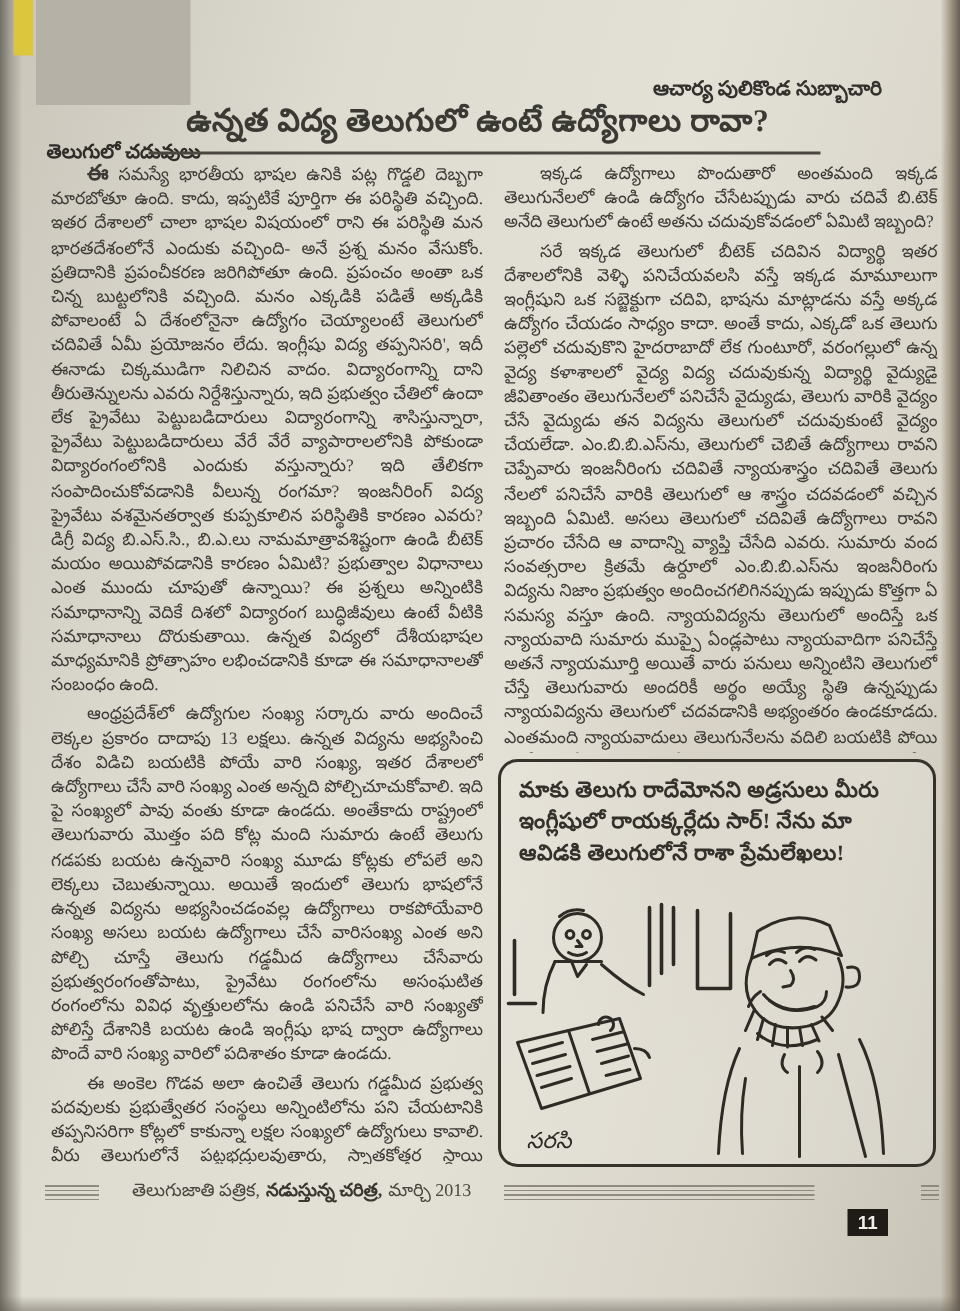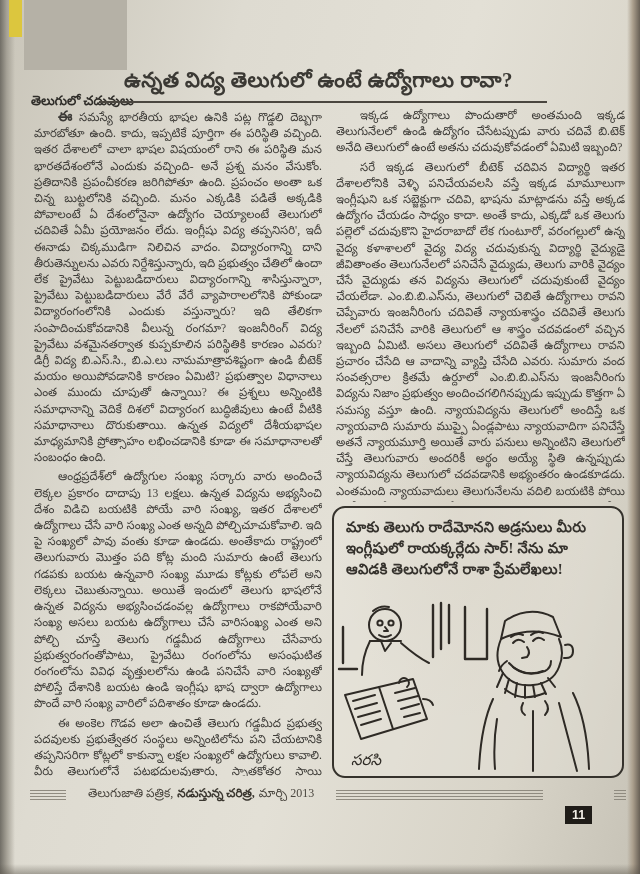--- a/index.html
+++ b/index.html
@@ -57,20 +57,21 @@
 <div class="page">
 
   <div class="stain"></div>
   <div class="edge-left"></div>
   <div class="edge-right"></div>
   <div class="edge-bottom"></div>
   <div class="yellow-strip"></div>
   <div class="header-artifact"></div>
 
   <div class="section-label">తెలుగులో చదువులు</div>
+  <div class="author">ఆచార్య పులికొండ సుబ్బాచారి</div>
 
   <div class="title">ఉన్నత విద్య తెలుగులో ఉంటే ఉద్యోగాలు రావా?</div>
   <div class="title-underline"></div>
 
   <div class="col col-left">
     <p>ఈ సమస్యే భారతీయ భాషల ఉనికి పట్ల గొడ్డలి దెబ్బగా మారబోతూ ఉంది. కాదు, ఇప్పటికే పూర్తిగా ఈ పరిస్థితి వచ్చింది. ఇతర దేశాలలో చాలా భాషల విషయంలో రాని ఈ పరిస్థితి మన భారతదేశంలోనే ఎందుకు వచ్చింది- అనే ప్రశ్న మనం వేసుకోం. ప్రతిదానికి ప్రపంచీకరణ జరిగిపోతూ ఉంది. ప్రపంచం అంతా ఒక చిన్న బుట్టలోనికి వచ్చింది. మనం ఎక్కడికి పడితే అక్కడికి పోవాలంటే ఏ దేశంలోనైనా ఉద్యోగం చెయ్యాలంటే తెలుగులో చదివితే ఏమీ ప్రయోజనం లేదు. ఇంగ్లీషు విద్య తప్పనిసరి', ఇదీ ఈనాడు చిక్కముడిగా నిలిచిన వాదం. విద్యారంగాన్ని దాని తీరుతెన్నులను ఎవరు నిర్దేశిస్తున్నారు, ఇది ప్రభుత్వం చేతిలో ఉందా లేక ప్రైవేటు పెట్టుబడిదారులు విద్యారంగాన్ని శాసిస్తున్నారా, ప్రైవేటు పెట్టుబడిదారులు వేరే వేరే వ్యాపారాలలోనికి పోకుండా విద్యారంగంలోనికి ఎందుకు వస్తున్నారు? ఇది తేలికగా సంపాదించుకోవడానికి వీలున్న రంగమా? ఇంజనీరింగ్ విద్య ప్రైవేటు వశమైనతర్వాత కుప్పకూలిన పరిస్థితికి కారణం ఎవరు? డిగ్రీ విద్య బి.ఎస్.సి., బి.ఎ.లు నామమాత్రావశిష్టంగా ఉండి బీటెక్ మయం అయిపోవడానికి కారణం ఏమిటి? ప్రభుత్వాల విధానాలు ఎంత ముందు చూపుతో ఉన్నాయి? ఈ ప్రశ్నలు అన్నింటికి సమాధానాన్ని వెదికే దిశలో విద్యారంగ బుద్ధిజీవులు ఉంటే వీటికి సమాధానాలు దొరుకుతాయి. ఉన్నత విద్యలో దేశీయభాషల మాధ్యమానికి ప్రోత్సాహం లభించడానికి కూడా ఈ సమాధానాలతో సంబంధం ఉంది.</p>
     <p>ఆంధ్రప్రదేశ్‌లో ఉద్యోగుల సంఖ్య సర్కారు వారు అందించే లెక్కల ప్రకారం దాదాపు 13 లక్షలు. ఉన్నత విద్యను అభ్యసించి దేశం విడిచి బయటికి పోయే వారి సంఖ్య, ఇతర దేశాలలో ఉద్యోగాలు చేసే వారి సంఖ్య ఎంత అన్నది పోల్చిచూచుకోవాలి. ఇది పై సంఖ్యలో పావు వంతు కూడా ఉండదు. అంతేకాదు రాష్ట్రంలో తెలుగువారు మొత్తం పది కోట్ల మంది సుమారు ఉంటే తెలుగు గడపకు బయట ఉన్నవారి సంఖ్య మూడు కోట్లకు లోపలే అని లెక్కలు చెబుతున్నాయి. అయితే ఇందులో తెలుగు భాషలోనే ఉన్నత విద్యను అభ్యసించడంవల్ల ఉద్యోగాలు రాకపోయేవారి సంఖ్య అసలు బయట ఉద్యోగాలు చేసే వారిసంఖ్య ఎంత అని పోల్చి చూస్తే తెలుగు గడ్డమీద ఉద్యోగాలు చేసేవారు ప్రభుత్వరంగంతోపాటు, ప్రైవేటు రంగంలోను అసంఘటిత రంగంలోను వివిధ వృత్తులలోను ఉండి పనిచేసే వారి సంఖ్యతో పోలిస్తే దేశానికి బయట ఉండి ఇంగ్లీషు భాష ద్వారా ఉద్యోగాలు పొందే వారి సంఖ్య వారిలో పదిశాతం కూడా ఉండదు.</p>
     <p>ఈ అంకెల గొడవ అలా ఉంచితే తెలుగు గడ్డమీద ప్రభుత్వ పదవులకు ప్రభుత్వేతర సంస్థలు అన్నింటిలోను పని చేయటానికి తప్పనిసరిగా కోట్లలో కాకున్నా లక్షల సంఖ్యలో ఉద్యోగులు కావాలి. వీరు తెలుగులోనే పట్టభద్రులవుతారు, స్నాతకోత్తర స్థాయి చదువులు చదువుకొని ఉద్యోగాలు చేయడం పర్యవసానంగా ఆంధ్రప్రదేశ్ ప్రభుత్వం గ్రూపు 1, గ్రూపు రెండు మూడు నాలుగు ఇలా ఇన్ని రకాల పరీక్షలు పెట్టి ఉద్యోగులను తీసుకుంటూ ఉంది. ఉద్యోగులను తయారు చేస్తూ ఉంది. ఇక్కడ పనిచేసే ఇన్ని లక్షల మందికి ఇక్కడే ఉద్యోగాలు వస్తున్నప్పుడు ఈ వ్యక్తులు అందరూ తెలుగులో డిగ్రీని ఇతర ఉన్నత విద్యలను చదువుకుంటే ఉద్యోగాలు రాకపోయే పరిస్థితి ఎందుకు ఉంటుంది. బీటెక్‌ను చదువుకున్న ఎన్ని లక్షల మంది</p>
   </div>
 

